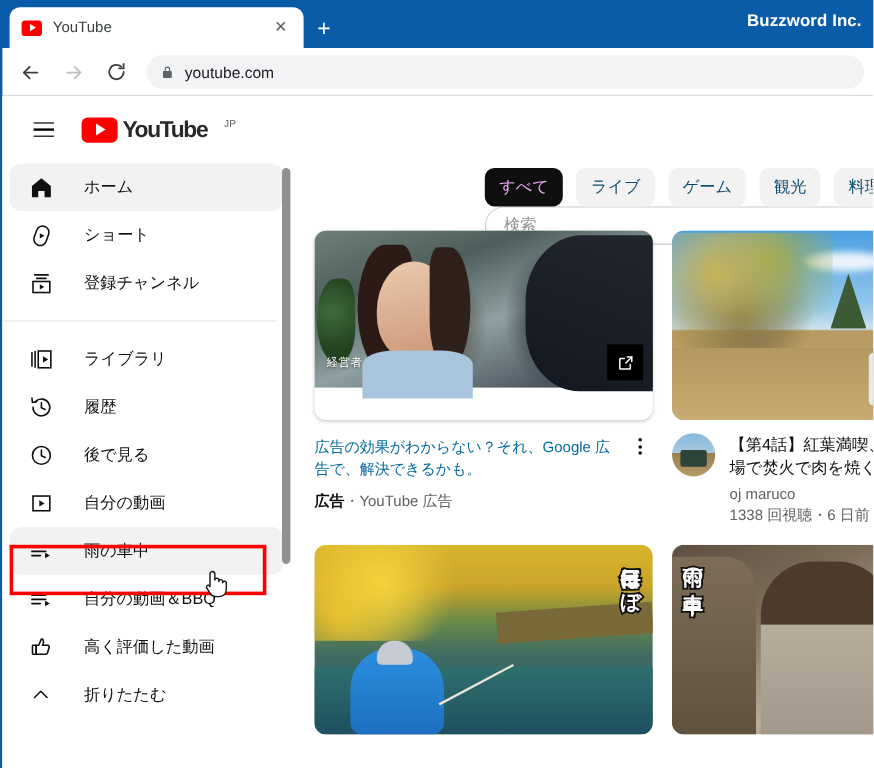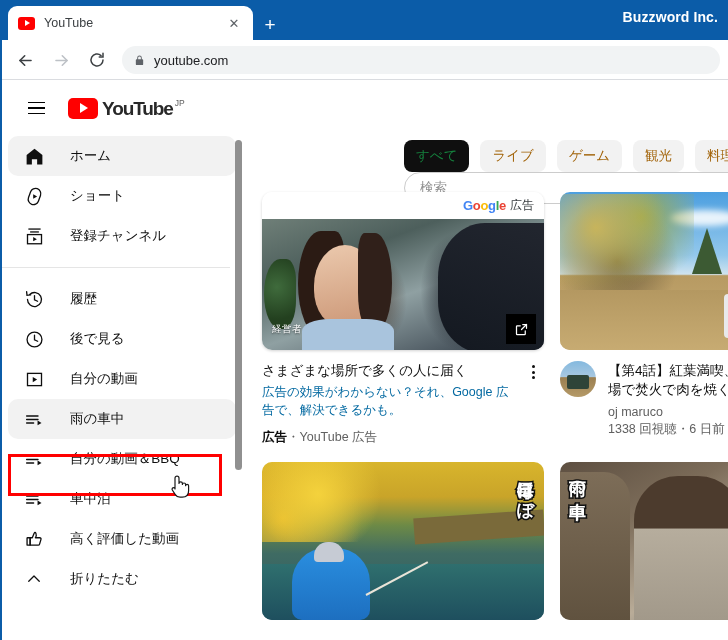--- a/index.html
+++ b/index.html
@@ -113,21 +113,21 @@
     border-left: 8px solid #ffffff;
     border-top: 5px solid transparent;
     border-bottom: 5px solid transparent;
     margin-left: 2px;
   }
   .yt-word {
     font-size: 19px; font-weight: bold; color: #282828;
     letter-spacing: -1.1px; line-height: 21px;
   }
   .yt-country {
-    font-size: 8.5px; color: #606060; margin-left: 2px; line-height: 11px;
+    font-size: 8.5px; color: #606060; margin-left: 14px; line-height: 11px;
   }
   .search-wrap {
     position: absolute; left: 402px; top: 92px; width: 340px; height: 32px;
   }
   .search-box {
     width: 340px; height: 32px;
     border: 1px solid #cccccc; border-radius: 17px 0 0 17px;
     background: #ffffff; display: flex; align-items: center;
     padding-left: 15px;
   }
@@ -180,25 +180,25 @@
   .content {
     position: absolute; left: 242px; top: 56px;
     width: 484px; height: 504px; overflow: hidden;
   }
   .chips {
     position: absolute; left: 160px; top: 4px;
     display: flex; gap: 11px; align-items: center;
   }
   .chip {
     height: 32px; padding: 0 12px; border-radius: 8px;
-    background: #f2f2f2; color: #a16207;
+    background: #f2f2f2; color: #0c4a6e;
     font-size: 13.5px; display: flex; align-items: center;
     white-space: nowrap; cursor: pointer;
   }
-  .chip.selected { background: #0f0f0f; color: #15803d; }
+  .chip.selected { background: #0f0f0f; color: #f0abfc; }
 
   .grid {
     position: absolute; left: 18px; top: 56px;
     display: flex; gap: 16px; flex-wrap: wrap; width: 620px;
   }
 
   .card { width: 282px; }
 
   
   .ad-thumb {
@@ -500,20 +500,31 @@
               <line x1="7" y1="6.8" x2="17" y2="6.8"></line>
             <rect x="4" y="9.8" width="16" height="10.5"></rect>
             <path d="M10.5 12.5v5l4.2-2.5z" fill="#0f0f0f" stroke="none"></path>
           </svg>
         </span>
         <span class="side-label">登録チャンネル</span>
       </div>
 
       <div class="side-divider"></div>
 
+      <div class="side-item">
+        <span class="side-icon">
+          <svg width="21" height="21" viewBox="0 0 24 24" fill="none" stroke="#0f0f0f" stroke-width="1.5">
+            <line x1="3" y1="5" x2="3" y2="19"></line>
+              <line x1="6" y1="4" x2="6" y2="20"></line>
+            <rect x="9" y="4" width="12" height="16"></rect>
+            <path d="M13.5 9v6l5-3z" fill="#0f0f0f" stroke="none"></path>
+          </svg>
+        </span>
+        <span class="side-label">ライブラリ</span>
+      </div>
 
       <div class="side-item">
         <span class="side-icon">
           <svg width="21" height="21" viewBox="0 0 24 24" fill="none" stroke="#0f0f0f" stroke-width="1.5" stroke-linecap="round">
             <path d="M4 12a8 8 0 1 0 2.5-5.8"></path>
               <polyline points="3 3 3.4 7.2 7.6 6.6"></polyline>
             <polyline points="12 7.5 12 12.3 15.5 14"></polyline>
           </svg>
         </span>
         <span class="side-label">履歴</span>
@@ -556,31 +567,20 @@
           <svg width="21" height="21" viewBox="0 0 24 24" fill="none" stroke="#0f0f0f" stroke-width="1.6" stroke-linecap="round">
             <line x1="3" y1="8" x2="16" y2="8"></line>
               <line x1="3" y1="12" x2="16" y2="12"></line>
               <line x1="3" y1="16" x2="11" y2="16"></line>
             <path d="M15.5 13.2v5.4l4.5-2.7z" fill="#0f0f0f" stroke="none"></path>
           </svg>
         </span>
         <span class="side-label">自分の動画＆BBQ</span>
       </div>
 
-      <div class="side-item">
-        <span class="side-icon">
-          <svg width="21" height="21" viewBox="0 0 24 24" fill="none" stroke="#0f0f0f" stroke-width="1.6" stroke-linecap="round">
-            <line x1="3" y1="8" x2="16" y2="8"></line>
-              <line x1="3" y1="12" x2="16" y2="12"></line>
-              <line x1="3" y1="16" x2="11" y2="16"></line>
-            <path d="M15.5 13.2v5.4l4.5-2.7z" fill="#0f0f0f" stroke="none"></path>
-          </svg>
-        </span>
-        <span class="side-label">車中泊</span>
-      </div>
 
       <div class="side-item">
         <span class="side-icon">
           <svg width="21" height="21" viewBox="0 0 24 24" fill="none" stroke="#0f0f0f" stroke-width="1.5" stroke-linejoin="round">
             <path d="M7 10h2.5l2.2-5.4c.3-.8 1.5-.8 1.8.1l.4 1.5c.3 1 .1 2-.4 2.9l-.5.9H18c1 0 1.7.9 1.4 1.9l-1.6 5.4c-.2.7-.9 1.2-1.6 1.2H7z"></path>
             <rect x="3.5" y="10" width="3.5" height="8.5" rx="0.6"></rect>
           </svg>
         </span>
         <span class="side-label">高く評価した動画</span>
       </div>
@@ -613,44 +613,39 @@
         <div class="chip">ライブ</div>
         <div class="chip">ゲーム</div>
         <div class="chip">観光</div>
         <div class="chip">料理</div>
       </div>
 
       <div class="grid">
 
         <div class="card">
           <div class="ad-thumb">
-            <div class="ad-header">
-              <span class="g-logo"><span class="b">G</span><span class="r">o</span><span class="y">o</span><span class="b">g</span><span class="g">l</span><span class="r">e</span></span>
-              <span class="ad-kw">広告</span>
-            </div>
             <div class="ad-photo">
               <div class="plant"></div>
               <div class="hair-l"></div>
               <div class="face"></div>
               <div class="hair-r"></div>
               <div class="shirt"></div>
               <div class="person-r"></div>
               <div class="ad-caption">経営者</div>
               <div class="ad-extlink">
                 <svg width="15" height="15" viewBox="0 0 24 24" fill="none" stroke="#ffffff" stroke-width="2" stroke-linecap="round" stroke-linejoin="round">
                   <polyline points="14 4 20 4 20 10"></polyline>
                     <line x1="20" y1="4" x2="12" y2="12"></line>
                   <path d="M18 14v5a1 1 0 0 1-1 1H5a1 1 0 0 1-1-1V7a1 1 0 0 1 1-1h5"></path>
                 </svg>
               </div>
             </div>
           </div>
           <div class="ad-body">
             <div class="ad-texts">
-              <div class="ad-title">さまざまな場所で多くの人に届く</div>
               <div class="ad-desc">広告の効果がわからない？それ、Google 広告で、解決できるかも。</div>
             </div>
             <div class="kebab">
                 <i></i>
                 <i></i>
                 <i></i>
               </div>
           </div>
           <div class="ad-meta">
             <b>広告</b><span>・</span><span>YouTube 広告</span>

